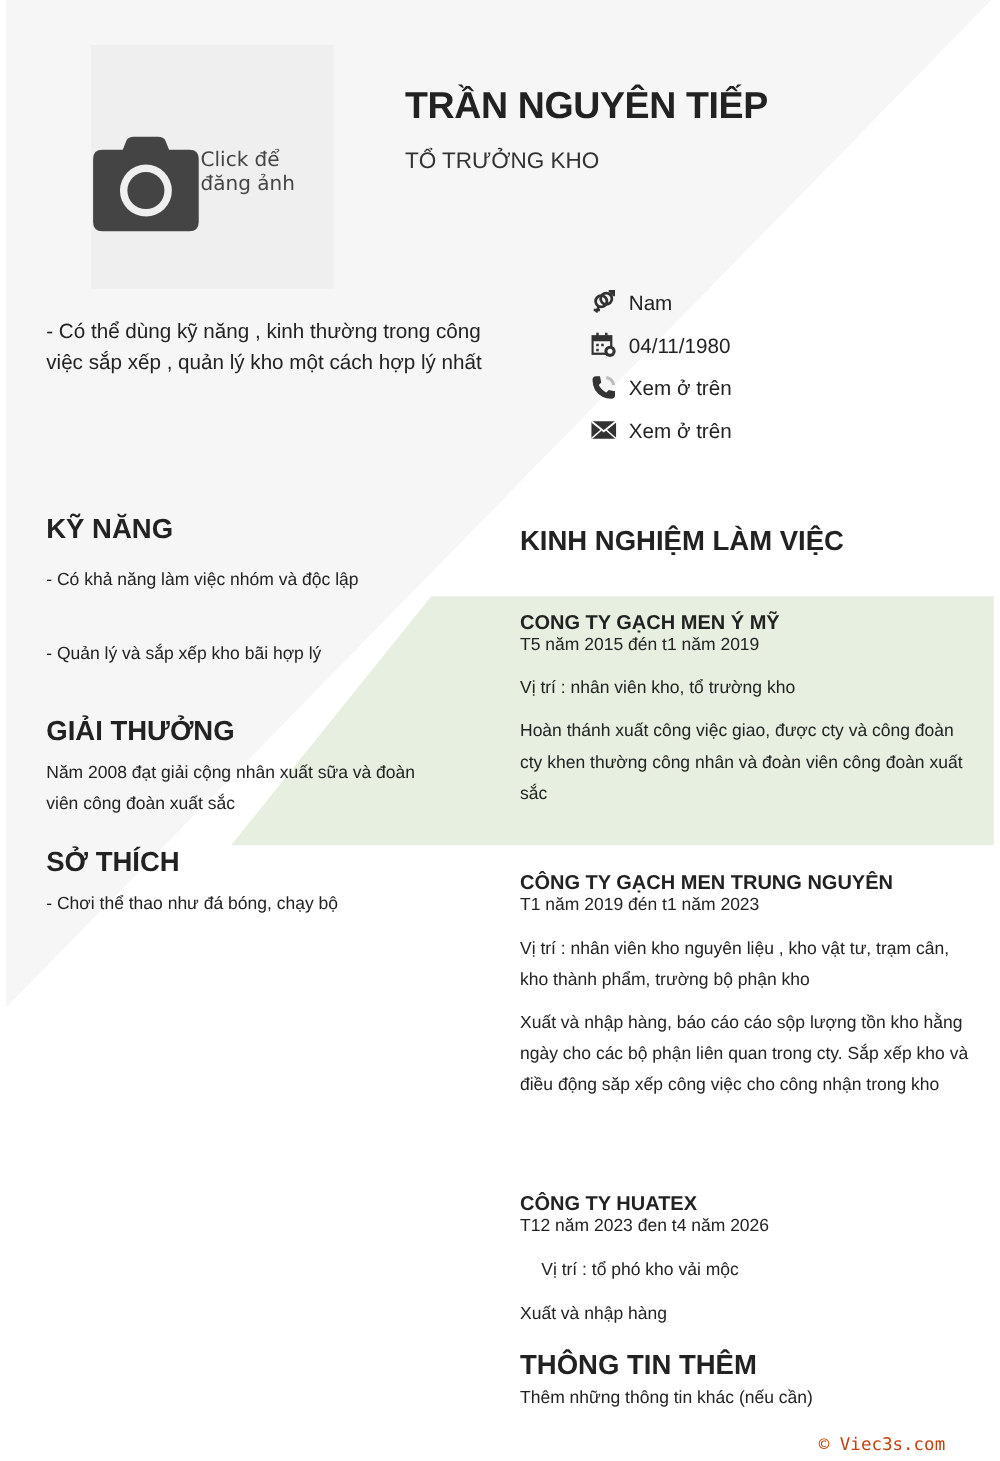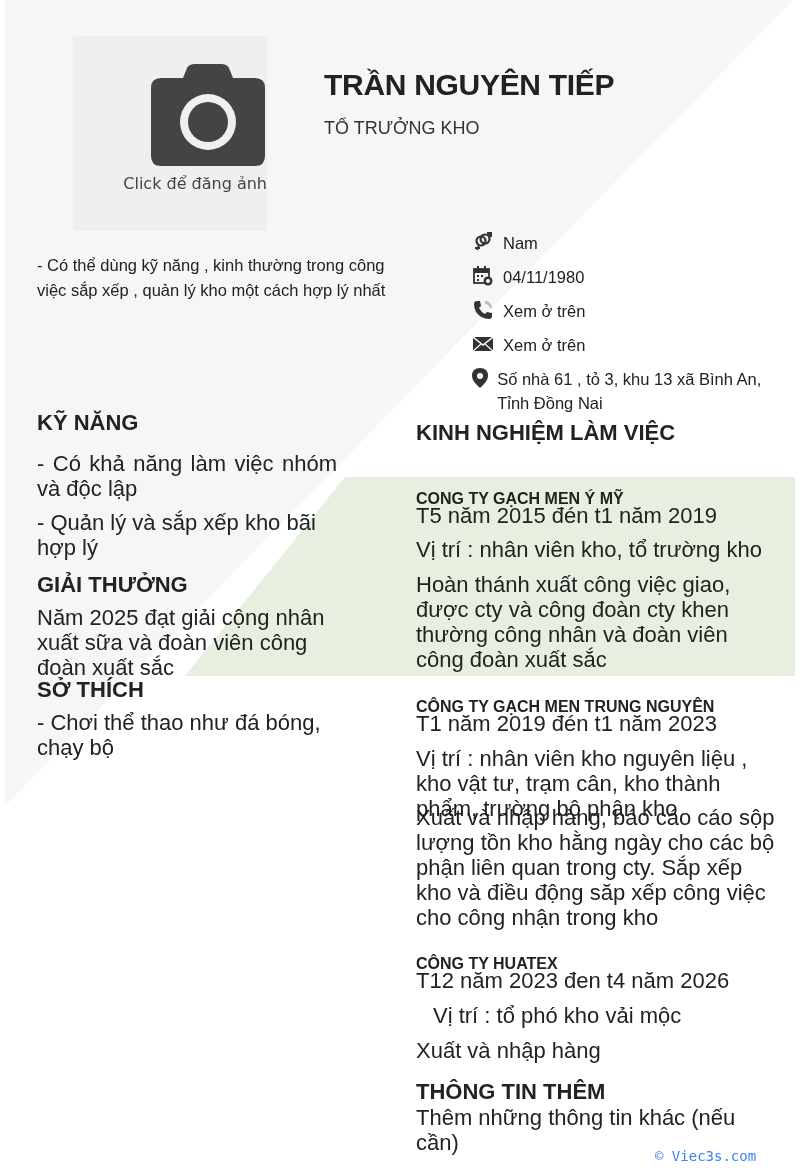--- a/index.html
+++ b/index.html
@@ -1,33 +1,33 @@
 <!DOCTYPE html>
 <html><head>
 <meta charset="utf-8">
 <style>
   html, body { margin:0; padding:0; }
   body { width:800px; height:1169px; position:relative; background:#ffffff; overflow:hidden;
          font-family:"Liberation Sans", sans-serif; color:#222; }
   .bg-gray { position:absolute; left:0; top:0; width:800px; height:1169px; }
   .photo { position:absolute; left:73px; top:36px; width:194px; height:195px; background:#efefef;
-           display:flex; flex-direction:column; align-items:flex-end; cursor:pointer; }
+           display:flex; flex-direction:row; align-items:center; cursor:pointer; }
   .photo svg { margin-top:28px; }
   .photo-label { margin-top:6px; font-size:16px; color:#444; font-family:"DejaVu Sans", sans-serif; }
   .name { position:absolute; left:324px; top:68px; font-size:30px; font-weight:bold; color:#222; letter-spacing:-0.3px; }
   .title { position:absolute; left:324px; top:118px; font-size:18px; color:#333; }
   .objective { position:absolute; left:37px; top:253px; width:370px; font-size:16.5px; line-height:25px; color:#222; }
   .info { position:absolute; left:472px; top:231px; width:300px; }
   .info-row { display:flex; align-items:flex-start; margin-bottom:10px; font-size:16.5px; line-height:24px; }
   .info-row .ic { width:22px; height:22px; margin-right:9px; display:flex; align-items:center; justify-content:center; }
   .section-h { position:absolute; font-size:22px; font-weight:bold; color:#222; }
-  .para { position:absolute; font-size:22px; line-height:25px; color:#222; }
+  .para { position:absolute; font-size:14px; line-height:25px; color:#222; }
   .just { text-align:justify; text-align-last:left; }
   .company { position:absolute; left:416px; font-size:16px; font-weight:bold; color:#222;margin-top:22px; }
-  .footer { position:absolute; left:655px; top:1148px; font-family:"DejaVu Sans Mono", monospace; font-size:14px; color:#3b82f6; }
+  .footer { position:absolute; left:655px; top:1148px; font-family:"DejaVu Sans Mono", monospace; font-size:14px; color:#c2410c; }
 </style>
 </head>
 <body>
 
 <svg class="bg-gray" width="800" height="1169" viewBox="0 0 800 1169">
   <polygon points="5,0 793,0 5,806" fill="#f6f6f6"></polygon>
   <polygon points="345,477 795,477 795,676 185,676" fill="#e6efe0"></polygon>
 </svg>
 
 <div class="photo">
@@ -84,37 +84,28 @@
   <div class="info-row">
     <span class="ic">
       <svg width="20" height="16" viewBox="0 0 20 16">
           <rect x="0" y="1" width="20" height="14" fill="#333"></rect>
           <path d="M0,1 L10,9 L20,1" stroke="#fff" stroke-width="1.5" fill="none"></path>
           <path d="M0,15 L8,8 M20,15 L12,8" stroke="#fff" stroke-width="1.2"></path>
         </svg>
     </span>
     <span>Xem ở trên</span>
   </div>
-  <div class="info-row">
-    <span class="ic">
-      <svg width="16" height="20" viewBox="0 0 16 20">
-          <path d="M8,0 Q16,0 16,8 Q16,13 8,20 Q0,13 0,8 Q0,0 8,0 Z" fill="#333"></path>
-          <circle cx="8" cy="8" r="3" fill="#fff"></circle>
-        </svg>
-    </span>
-    <span>Số nhà 61 , tỏ 3, khu 13 xã Bình An, Tỉnh Đồng Nai</span>
-  </div>
 </div>
 
 <div class="section-h" style="left:37px; top:410px;">KỸ NĂNG</div>
 <div class="para just" style="left:37px; top:451px; width:300px;">- Có khả năng làm việc nhóm và độc lập</div>
 <div class="para" style="left:37px; top:510px; width:320px;">- Quản lý và sắp xếp kho bãi hợp lý</div>
 
 <div class="section-h" style="left:37px; top:572px;">GIẢI THƯỞNG</div>
-<div class="para" style="left:37px; top:605px; width:310px;">Năm 2025 đạt giải cộng nhân xuất sữa và đoàn viên công đoàn xuất sắc</div>
+<div class="para" style="left:37px; top:605px; width:310px;">Năm 2008 đạt giải cộng nhân xuất sữa và đoàn viên công đoàn xuất sắc</div>
 
 <div class="section-h" style="left:37px; top:677px;">SỞ THÍCH</div>
 <div class="para" style="left:37px; top:710px; width:330px;">- Chơi thể thao như đá bóng, chạy bộ</div>
 
 <div class="section-h" style="left:416px; top:420px;">KINH NGHIỆM LÀM VIỆC</div>
 
 <div class="company" style="top:468px;">CONG TY GẠCH MEN Ý MỸ</div>
 <div class="para" style="left:416px; top:503px; width:365px;">T5 năm 2015 đén t1 năm 2019</div>
 <div class="para" style="left:416px; top:537px; width:365px;">Vị trí : nhân viên kho, tổ trường kho</div>
 <div class="para" style="left:416px; top:572px; width:365px;">Hoàn thánh xuất công việc giao, được cty và công đoàn cty khen thường công nhân và đoàn viên công đoàn xuất sắc</div>

